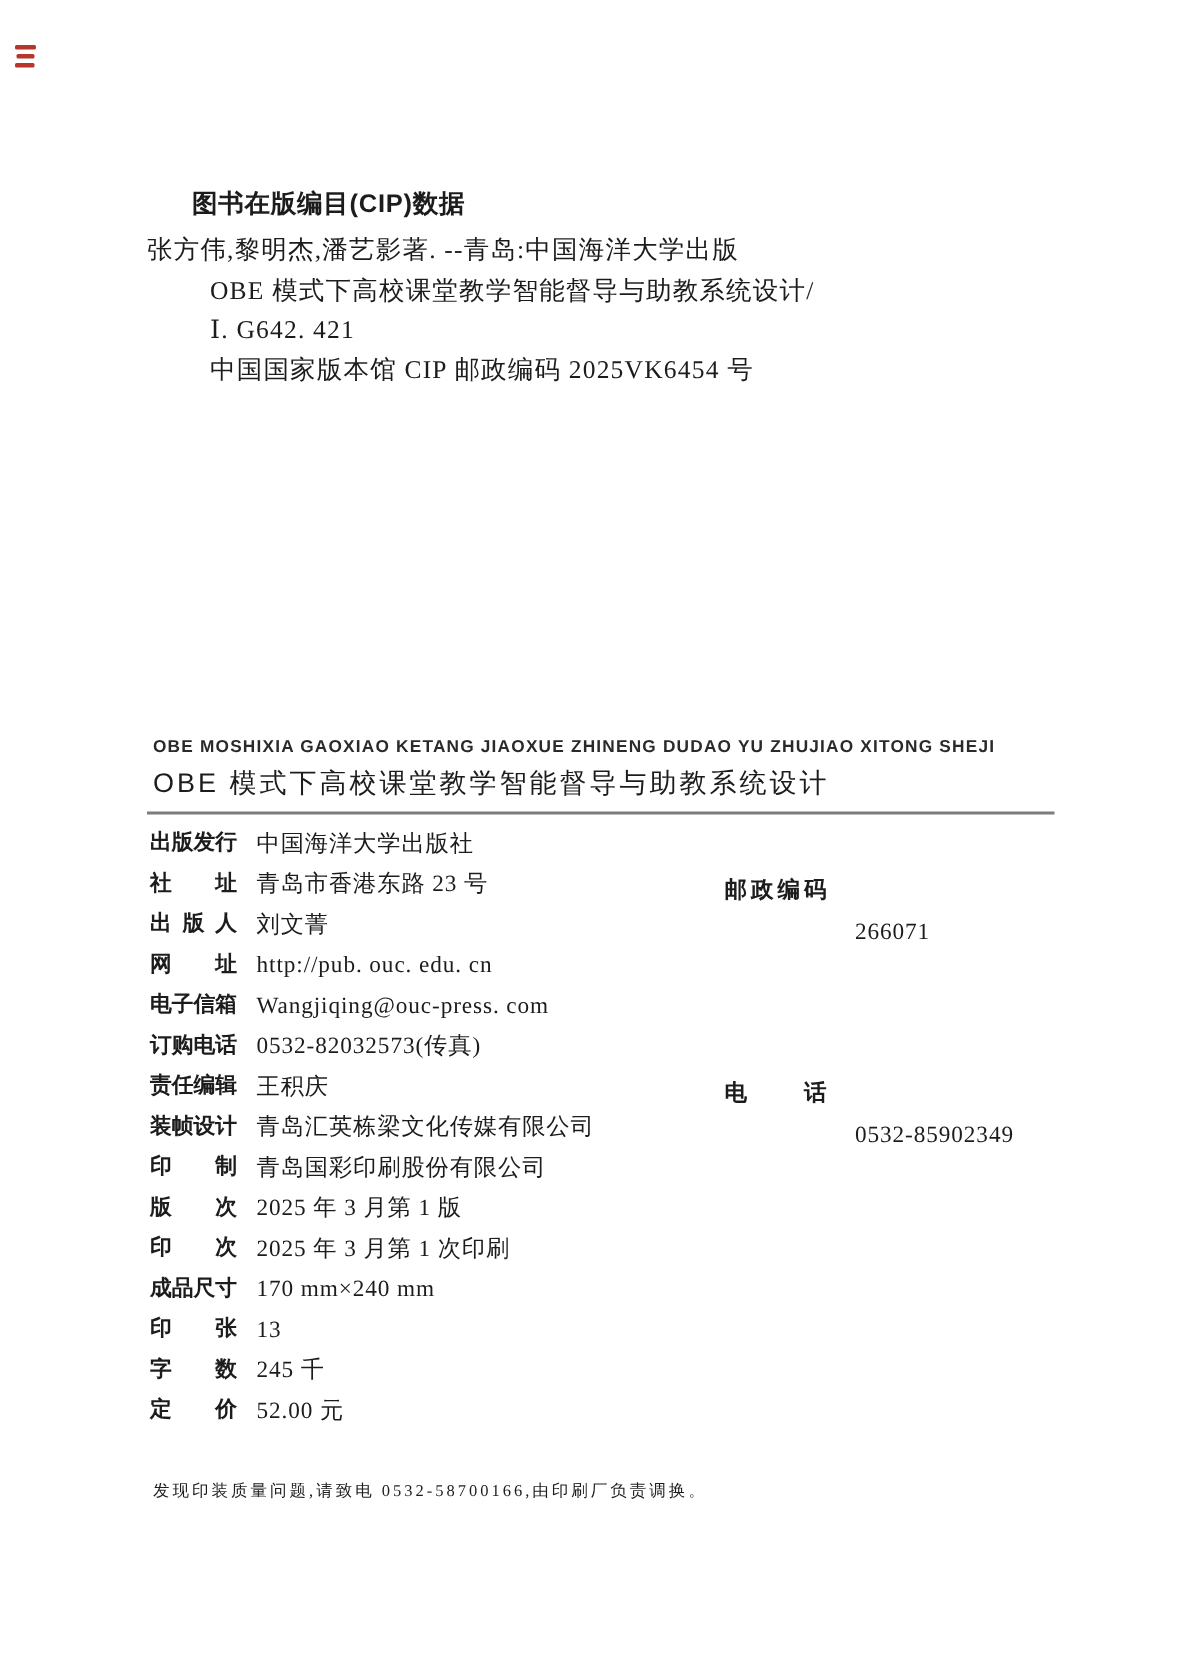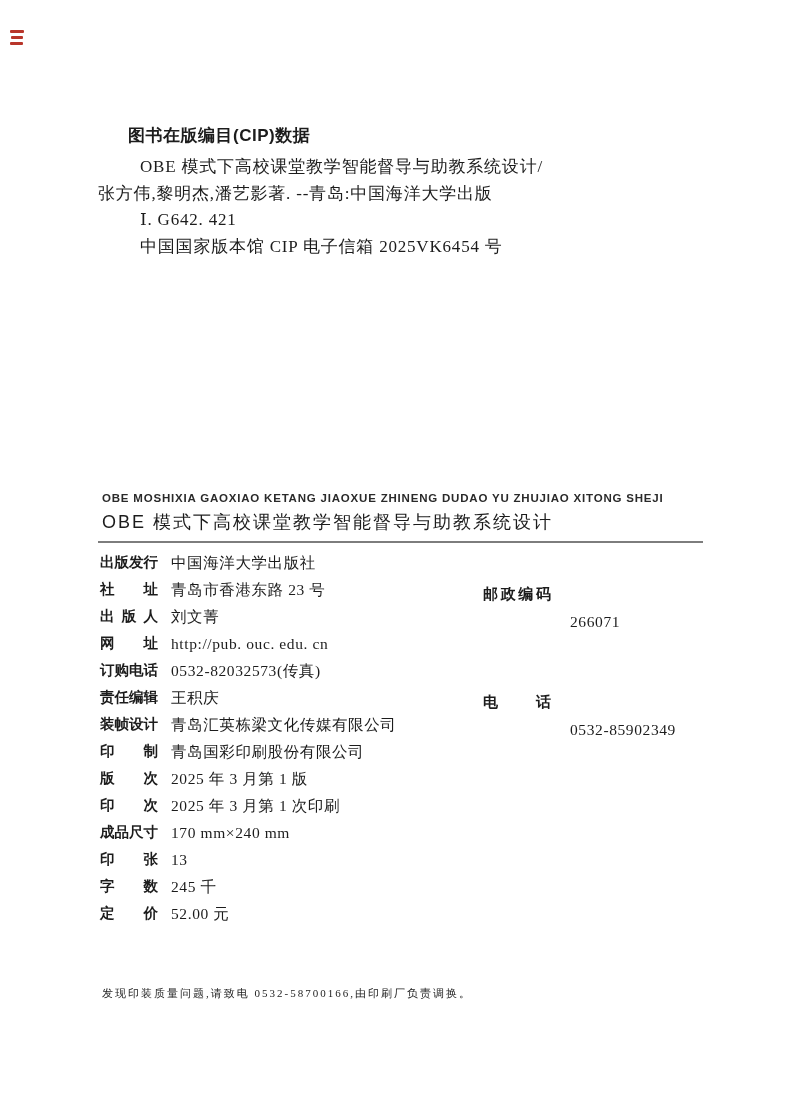--- a/index.html
+++ b/index.html
@@ -122,28 +122,28 @@
   <div class="corner-mark">
     <i style="background: rgb(184, 53, 42);"></i>
     <i style="background: rgb(184, 53, 42);"></i>
     <i style="background: rgb(184, 53, 42);"></i>
   </div>
 
   <section class="cip">
     <h2 class="cip-heading">图书在版编目(CIP)数据</h2>
     <div id="cip-lines">
 
+        <div class="cip-line">张方伟,黎明杰,潘艺影著. --青岛:中国海洋大学出版</div>
+
         <div class="cip-line indent">OBE 模式下高校课堂教学智能督导与助教系统设计/</div>
 
-        <div class="cip-line">张方伟,黎明杰,潘艺影著. --青岛:中国海洋大学出版</div>
-
 
         <div class="cip-line indent">Ⅰ. G642. 421</div>
 
-        <div class="cip-line indent">中国国家版本馆 CIP 电子信箱 2025VK6454 号</div>
+        <div class="cip-line indent">中国国家版本馆 CIP 邮政编码 2025VK6454 号</div>
 
     </div>
   </section>
 
   <section class="title-block">
     <div class="romanized">OBE MOSHIXIA GAOXIAO KETANG JIAOXUE ZHINENG DUDAO YU ZHUJIAO XITONG SHEJI</div>
     <div class="cn-title">OBE 模式下高校课堂教学智能督导与助教系统设计</div>
     <div class="rule"></div>
   </section>
 
@@ -166,20 +166,25 @@
         <span class="col-label2"></span>
         <span class="col-value2"></span>
       </div>
 
       <div class="col-row">
         <span class="col-label">网址</span><span class="col-value">http://pub. ouc. edu. cn</span>
         <span class="col-label2"></span>
         <span class="col-value2"></span>
       </div>
 
+      <div class="col-row">
+        <span class="col-label">电子信箱</span><span class="col-value">Wangjiqing@ouc-press. com</span>
+        <span class="col-label2"></span>
+        <span class="col-value2"></span>
+      </div>
 
       <div class="col-row">
         <span class="col-label">订购电话</span><span class="col-value">0532-82032573(传真)</span>
         <span class="col-label2"></span>
         <span class="col-value2"></span>
       </div>
 
       <div class="col-row">
         <span class="col-label">责任编辑</span><span class="col-value">王积庆</span>
         <span class="col-label2">电话</span>

